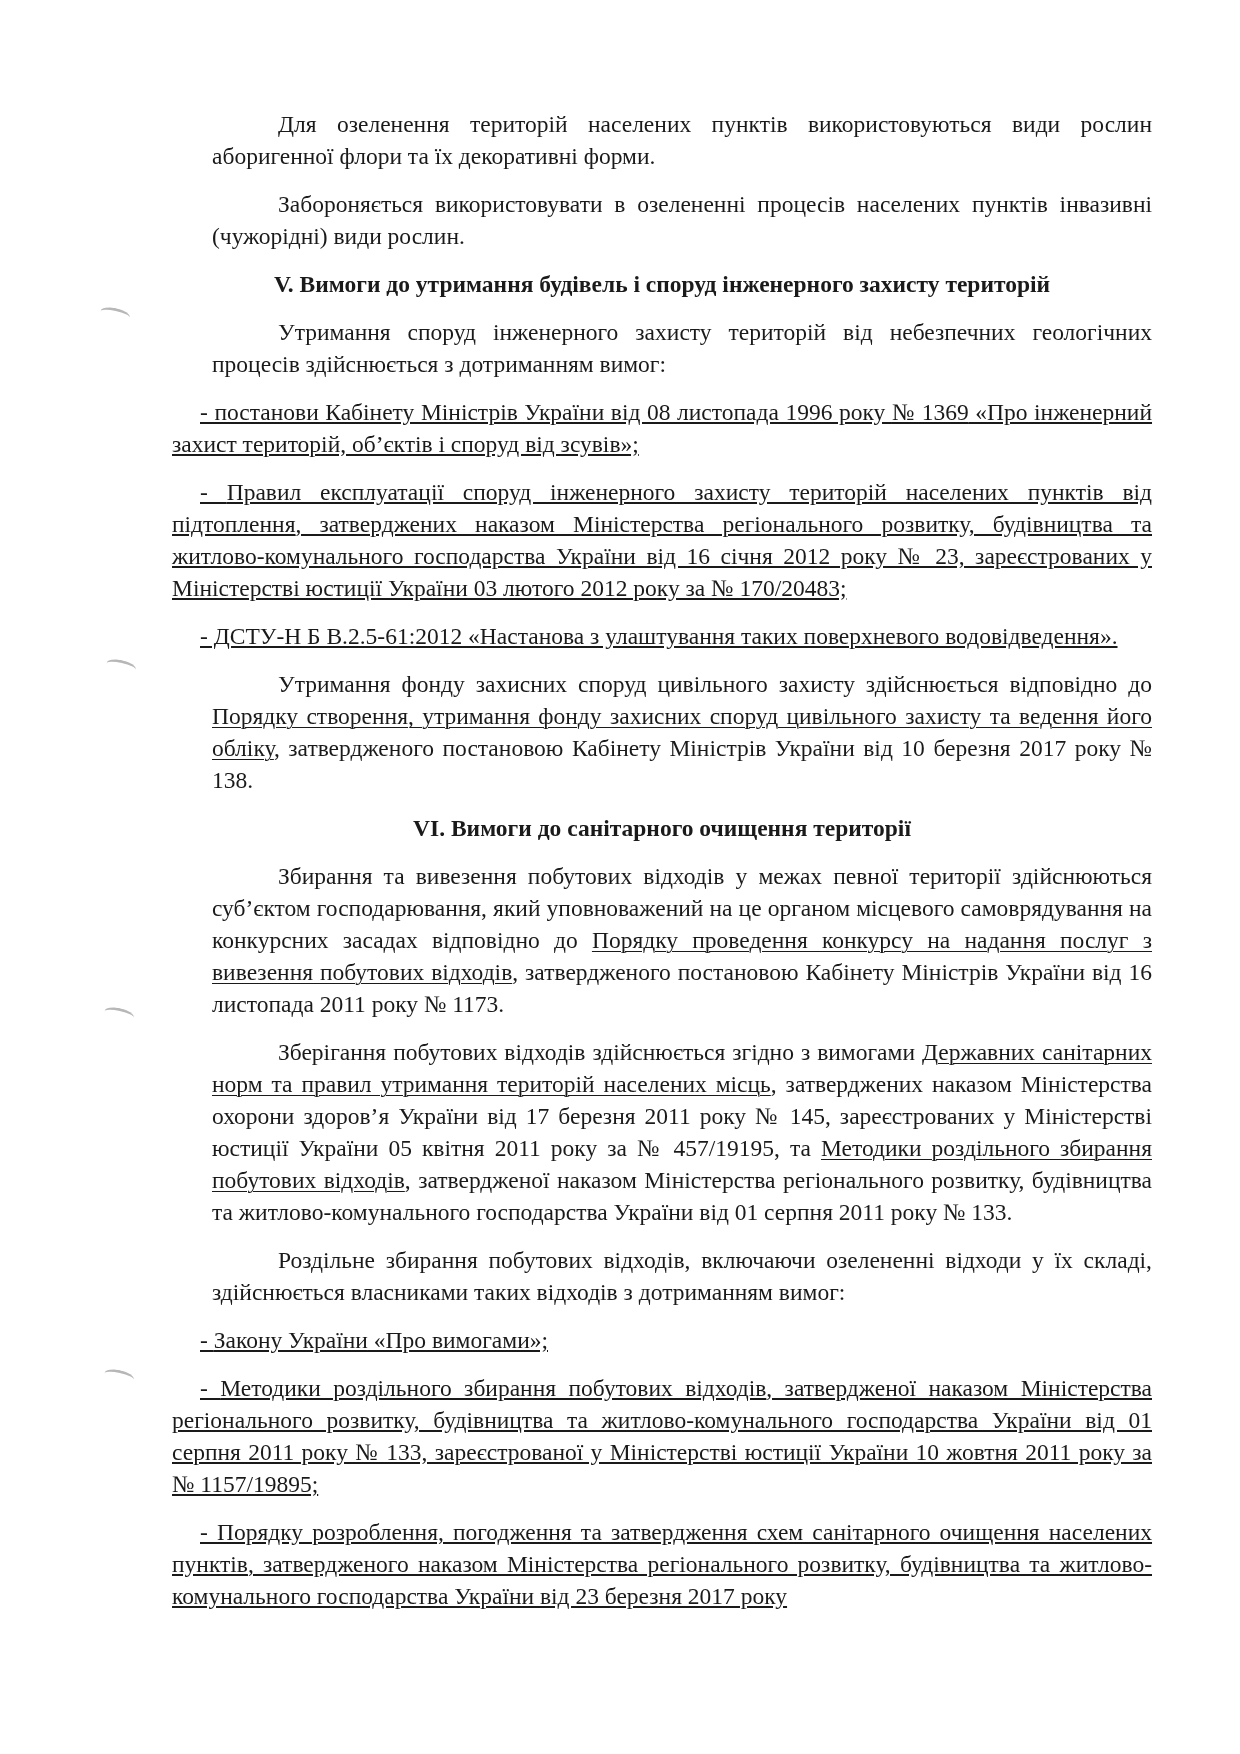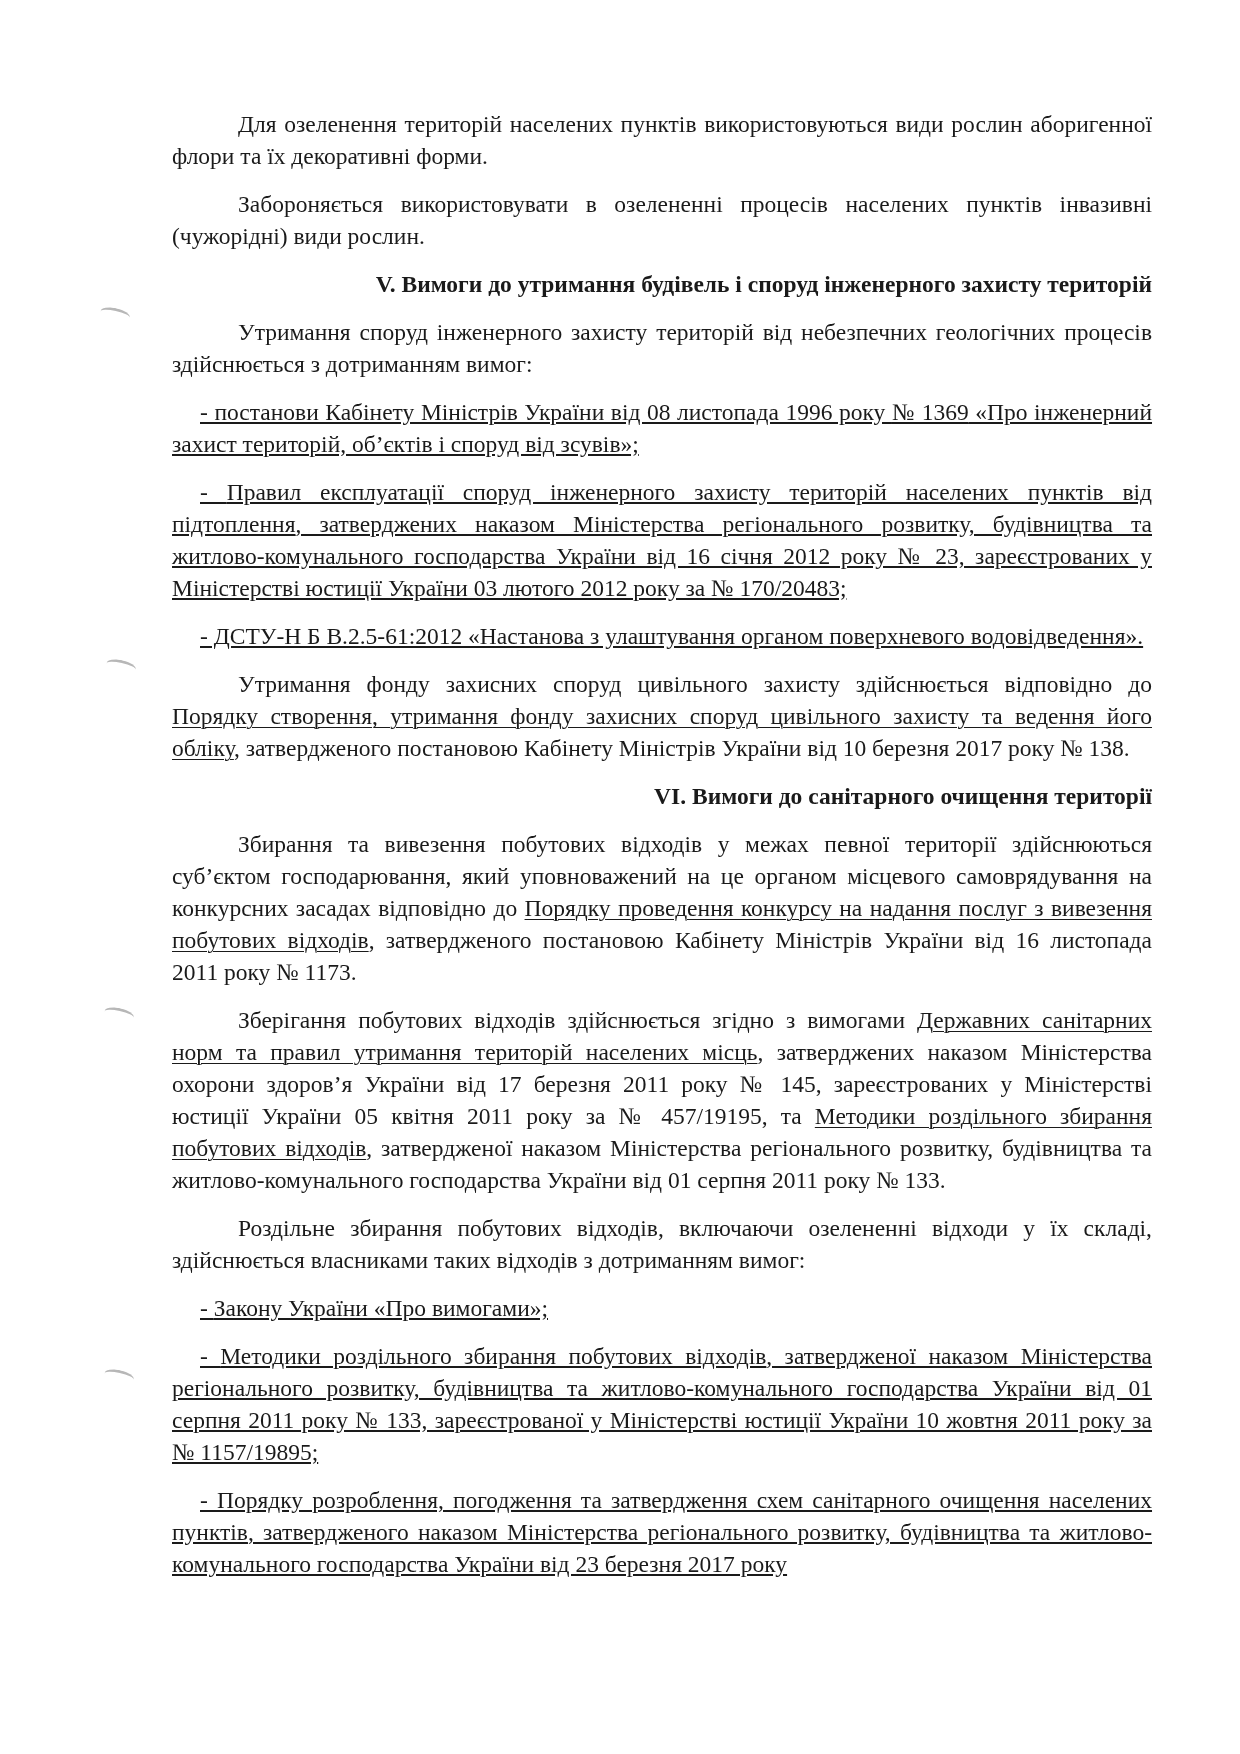--- a/index.html
+++ b/index.html
@@ -3,23 +3,23 @@
 <meta charset="utf-8">
 <style>
   html, body { margin: 0; padding: 0; background: #ffffff; }
   body { width: 1240px; height: 1754px; position: relative; overflow: hidden; }
   .page {
     position: absolute; left: 172px; top: 108px; width: 980px;
     font-family: "Liberation Serif", serif; font-size: 23.5px; line-height: 32px;
     color: #1a1a1a; text-align: justify;
   }
   .p { margin: 0 0 16px 0; text-indent: 0; }
-  .ind { text-indent: 66px; }
+  .ind { text-indent: 66px; margin-left: 40px; }
   .dash { text-indent: 28px; text-decoration: underline; }
-  .heading { text-align: right; font-weight: bold; margin: 0 0 16px 0; }
+  .heading { text-align: center; font-weight: bold; margin: 0 0 16px 0; }
   .u { text-decoration: underline; text-decoration-thickness: 1px; text-underline-offset: 3px; }
   .mark {
     position: absolute; width: 30px; height: 10px;
     border-top: 3px solid #9a9a9a; border-radius: 50% 50% 0 0;
     transform: rotate(12deg); opacity: 0.7;
   }
 </style>
 </head>
 <body>
 
@@ -28,21 +28,21 @@
 <div class="mark" style="left:104px; top:1008px;"></div>
 <div class="mark" style="left:104px; top:1370px;"></div>
 
 <div class="page" id="page">
     <p class="p ind"><span>Для озеленення територій населених пунктів використовуються види рослин аборигенної флори та їх декоративні форми.</span></p>
     <p class="p ind"><span>Забороняється використовувати в озелененні процесів населених пунктів інвазивні (чужорідні) види рослин.</span></p>
     <h2 class="heading" style="font-size: 23.5px; line-height: 32px;"><span>V. Вимоги до утримання будівель і споруд інженерного захисту територій</span></h2>
     <p class="p ind"><span>Утримання споруд інженерного захисту територій від небезпечних геологічних процесів здійснюється з дотриманням вимог:</span></p>
     <p class="p dash"><span>- постанови Кабінету Міністрів України від 08 листопада 1996 року </span><a class="u" style="color: inherit;">№ 1369</a><span> «Про інженерний захист територій, об’єктів і споруд від зсувів»;</span></p>
     <p class="p dash"><span>- </span><a class="u" style="color: inherit;">Правил експлуатації споруд інженерного захисту територій населених пунктів від підтоплення</a><span>, затверджених наказом Міністерства регіонального розвитку, будівництва та житлово-комунального господарства України від 16 січня 2012 року № 23, зареєстрованих у Міністерстві юстиції України 03 лютого 2012 року за № 170/20483;</span></p>
-    <p class="p dash"><span>- ДСТУ-Н Б В.2.5-61:2012 «Настанова з улаштування органом поверхневого водовідведення».</span></p>
+    <p class="p dash"><span>- ДСТУ-Н Б В.2.5-61:2012 «Настанова з улаштування таких поверхневого водовідведення».</span></p>
     <p class="p ind"><span>Утримання фонду захисних споруд цивільного захисту здійснюється відповідно до </span><a class="u" style="color: inherit;">Порядку створення, утримання фонду захисних споруд цивільного захисту та ведення його обліку</a><span>, затвердженого постановою Кабінету Міністрів України від 10 березня 2017 року № 138.</span></p>
     <h2 class="heading" style="font-size: 23.5px; line-height: 32px;"><span>VI. Вимоги до санітарного очищення території</span></h2>
     <p class="p ind"><span>Збирання та вивезення побутових відходів у межах певної території здійснюються суб’єктом господарювання, який уповноважений на це органом місцевого самоврядування на конкурсних засадах відповідно до </span><a class="u" style="color: inherit;">Порядку проведення конкурсу на надання послуг з вивезення побутових відходів</a><span>, затвердженого постановою Кабінету Міністрів України від 16 листопада 2011 року № 1173.</span></p>
     <p class="p ind"><span>Зберігання побутових відходів здійснюється згідно з вимогами </span><a class="u" style="color: inherit;">Державних санітарних норм та правил утримання територій населених місць</a><span>, затверджених наказом Міністерства охорони здоров’я України від 17 березня 2011 року № 145, зареєстрованих у Міністерстві юстиції України 05 квітня 2011 року за № 457/19195, та </span><a class="u" style="color: inherit;">Методики роздільного збирання побутових відходів</a><span>, затвердженої наказом Міністерства регіонального розвитку, будівництва та житлово-комунального господарства України від 01 серпня 2011 року № 133.</span></p>
     <p class="p ind"><span>Роздільне збирання побутових відходів, включаючи озелененні відходи у їх складі, здійснюється власниками таких відходів з дотриманням вимог:</span></p>
     <p class="p dash"><span>- </span><a class="u" style="color: inherit; margin-top: 12px;">Закону України</a><span> «Про вимогами»;</span></p>
     <p class="p dash"><span>- </span><a class="u" style="color: inherit;">Методики роздільного збирання побутових відходів</a><span>, затвердженої наказом Міністерства регіонального розвитку, будівництва та житлово-комунального господарства України від 01 серпня 2011 року № 133, зареєстрованої у Міністерстві юстиції України 10 жовтня 2011 року за № 1157/19895;</span></p>
     <p class="p dash"><span>- </span><a class="u" style="color: inherit;">Порядку розроблення, погодження та затвердження схем санітарного очищення населених пунктів</a><span>, затвердженого наказом Міністерства регіонального розвитку, будівництва та житлово-комунального господарства України від 23 березня 2017 року</span></p>
   </div>
 

